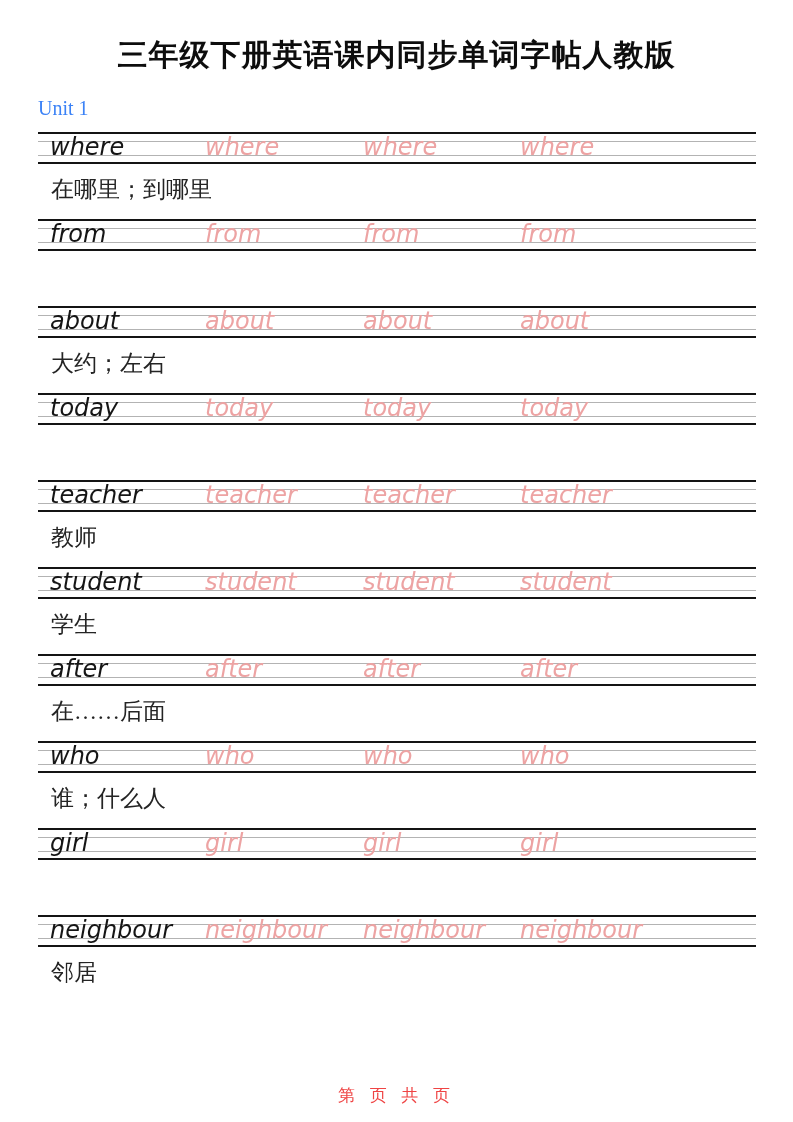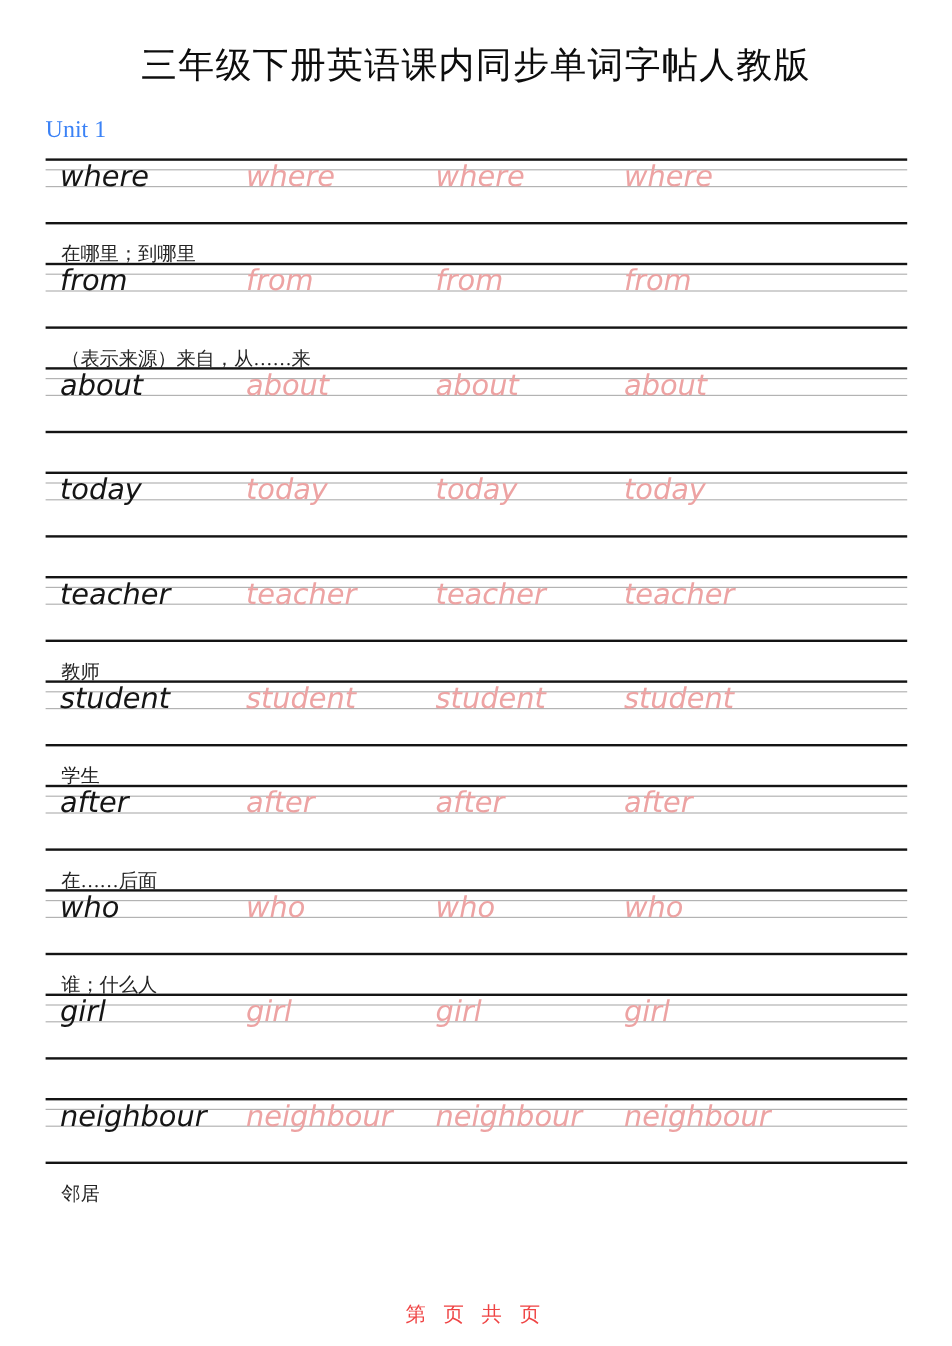--- a/index.html
+++ b/index.html
@@ -11,21 +11,21 @@
     width: 793px;
     height: 1122px;
     overflow: hidden;
     position: relative;
     font-family: "Liberation Serif", serif;
     color: #151515;
   }
   .doc-title {
     padding-top: 36px;
     font-family: "Liberation Sans", sans-serif;
-    font-weight: normal;
+    font-weight: bold;
     font-size: 30px;
     line-height: 38px;
     letter-spacing: 1px;
     text-align: center;
     color: #0d0d0d;
   }
   .unit-label {
     margin: 23px 0 0 38px;
     font-family: "Liberation Serif", serif;
     font-size: 20px;
@@ -35,21 +35,21 @@
   .word-list {
     margin: 12px 0 0 38px;
     width: 718px;
   }
   .word-unit {
     height: 87px;
     position: relative;
   }
   .practice-row {
     position: relative;
-    height: 55px;
+    height: 32px;
     width: 718px;
   }
   .rule {
     position: absolute;
     left: 0;
     right: 0;
   }
   .rule-thick {
     height: 2px;
     background: #141414;
@@ -77,21 +77,21 @@
     left: 12px;
     color: #151515;
   }
   .w-trace { color: #eda3a3; }
   .t1 { left: 167px; }
   .t2 { left: 325px; }
   .t3 { left: 482px; }
   .cn-meaning {
     padding: 16px 0 0 13px;
     font-family: "Liberation Serif", serif;
-    font-size: 16px;
+    font-size: 23px;
     line-height: 20px;
     color: #242424;
   }
   .page-footer {
     position: absolute;
     left: 0;
     top: 1084px;
     width: 793px;
     text-align: center;
     font-family: "Liberation Sans", sans-serif;
@@ -126,34 +126,34 @@
     <div class="practice-row">
       <div class="rule rule-thick rule-top"></div>
       <div class="rule rule-thin rule-mid1"></div>
       <div class="rule rule-thin rule-mid2"></div>
       <div class="rule rule-thick rule-bot"></div>
       <span class="w w-sample">from</span>
       <span class="w w-trace t1">from</span>
       <span class="w w-trace t2">from</span>
       <span class="w w-trace t3">from</span>
     </div>
-    <div class="cn-meaning">（表示来源）来自，从……来</div>
   </div>
 
   <div class="word-unit">
     <div class="practice-row">
       <div class="rule rule-thick rule-top"></div>
       <div class="rule rule-thin rule-mid1"></div>
       <div class="rule rule-thin rule-mid2"></div>
       <div class="rule rule-thick rule-bot"></div>
       <span class="w w-sample">about</span>
       <span class="w w-trace t1">about</span>
       <span class="w w-trace t2">about</span>
       <span class="w w-trace t3">about</span>
     </div>
+    <div class="cn-meaning">大约；左右</div>
   </div>
 
   <div class="word-unit">
     <div class="practice-row">
       <div class="rule rule-thick rule-top"></div>
       <div class="rule rule-thin rule-mid1"></div>
       <div class="rule rule-thin rule-mid2"></div>
       <div class="rule rule-thick rule-bot"></div>
       <span class="w w-sample">today</span>
       <span class="w w-trace t1">today</span>

